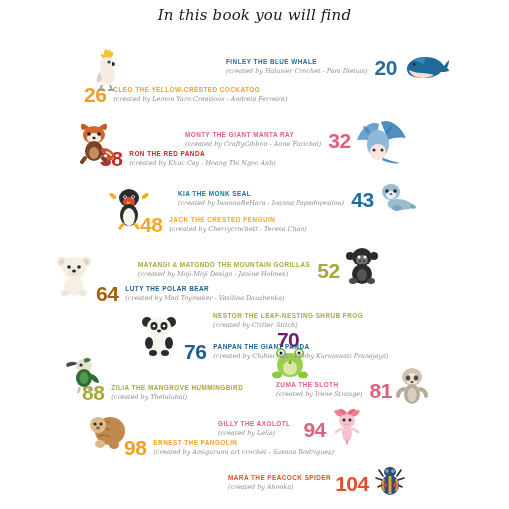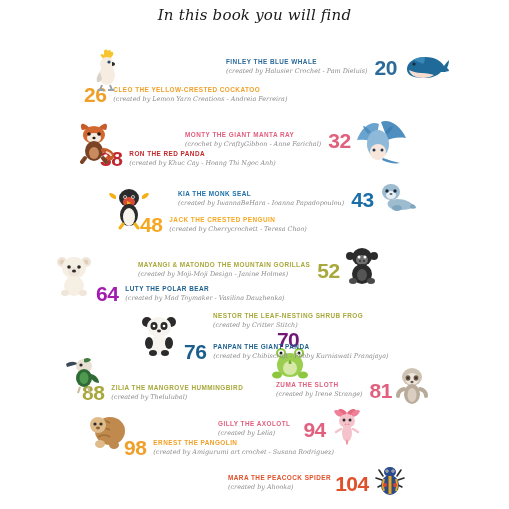--- a/index.html
+++ b/index.html
@@ -85,21 +85,21 @@
     <div class="pagenum" style="color:#f0a028;margin-right:7px;">26</div>
     <div class="txtblock txt-l">
       <div class="name" style="color:#f0a028;">CLEO THE YELLOW-CRESTED COCKATOO</div>
       <div class="credit">(created by Lemon Yarn Creations - Andreia Ferreira)</div>
     </div>
   </div>
 
   <div class="entry right" style="top:116px;left:185px;">
     <div class="txtblock txt-r">
       <div class="name" style="color:#e0607e;">MONTY THE GIANT MANTA RAY</div>
-      <div class="credit">(crochet by CraftyGibbon - Anne Farichal)</div>
+      <div class="credit">(created by CraftyGibbon - Anne Farichal)</div>
     </div>
     <div class="pagenum" style="color:#e0607e;margin-left:7px;">32</div>
     <div class="art" style="margin-left:2px;position:relative;top:2px;">
       <svg width="56" height="48" viewBox="0 0 56 48">
         <path d="M28 4c8-4 20 4 25 16-8-1-14 0-18 2-3-7-5-13-7-18z" fill="#4e8fc0"></path>
         <path d="M26 6C18 2 8 10 4 22c8-1 13 0 17 3 3-7 4-14 5-19z" fill="#6ba3cf"></path>
         <ellipse cx="25" cy="26" rx="11" ry="14" fill="#8fb9d8"></ellipse>
         <path d="M18 14c-3-4-6-6-8-6 1 3 3 6 5 8z" fill="#4e8fc0"></path>
         <path d="M32 14c3-4 6-6 8-6-1 3-3 6-5 8z" fill="#3d7fb0"></path>
         <ellipse cx="25" cy="34" rx="8" ry="8" fill="#f6e6dc"></ellipse>
@@ -210,21 +210,21 @@
         <ellipse cx="22" cy="15" rx="12" ry="11" fill="#f6efe4"></ellipse>
         <ellipse cx="22" cy="19" rx="6" ry="5" fill="#efe6d9"></ellipse>
         <circle cx="17" cy="14" r="1.8" fill="#2b2b2b"></circle>
         <circle cx="27" cy="14" r="1.8" fill="#2b2b2b"></circle>
         <ellipse cx="22" cy="18" rx="2" ry="1.5" fill="#2b2b2b"></ellipse>
         <ellipse cx="22" cy="33" rx="10" ry="10" fill="#f6efe4"></ellipse>
         <ellipse cx="13" cy="40" rx="4" ry="3" fill="#efe6d9"></ellipse>
         <ellipse cx="31" cy="40" rx="4" ry="3" fill="#efe6d9"></ellipse>
       </svg>
     </div>
-    <div class="pagenum" style="color:#a21caf;margin-right:7px;">64</div>
+    <div class="pagenum" style="color:#a16207;margin-right:7px;">64</div>
     <div class="txtblock txt-l">
       <div class="name" style="color:#1b5f8e;">LUTY THE POLAR BEAR</div>
       <div class="credit">(created by Mad Toymaker - Vasilina Dauzhenka)</div>
     </div>
   </div>
 
   <div class="entry right" style="top:312px;left:213px;flex-direction:column;">
     <div class="txtblock txt-r">
       <div class="name" style="color:#a8a83c;">NESTOR THE LEAF-NESTING SHRUB FROG</div>
       <div class="credit">(created by Critter Stitch)</div>

